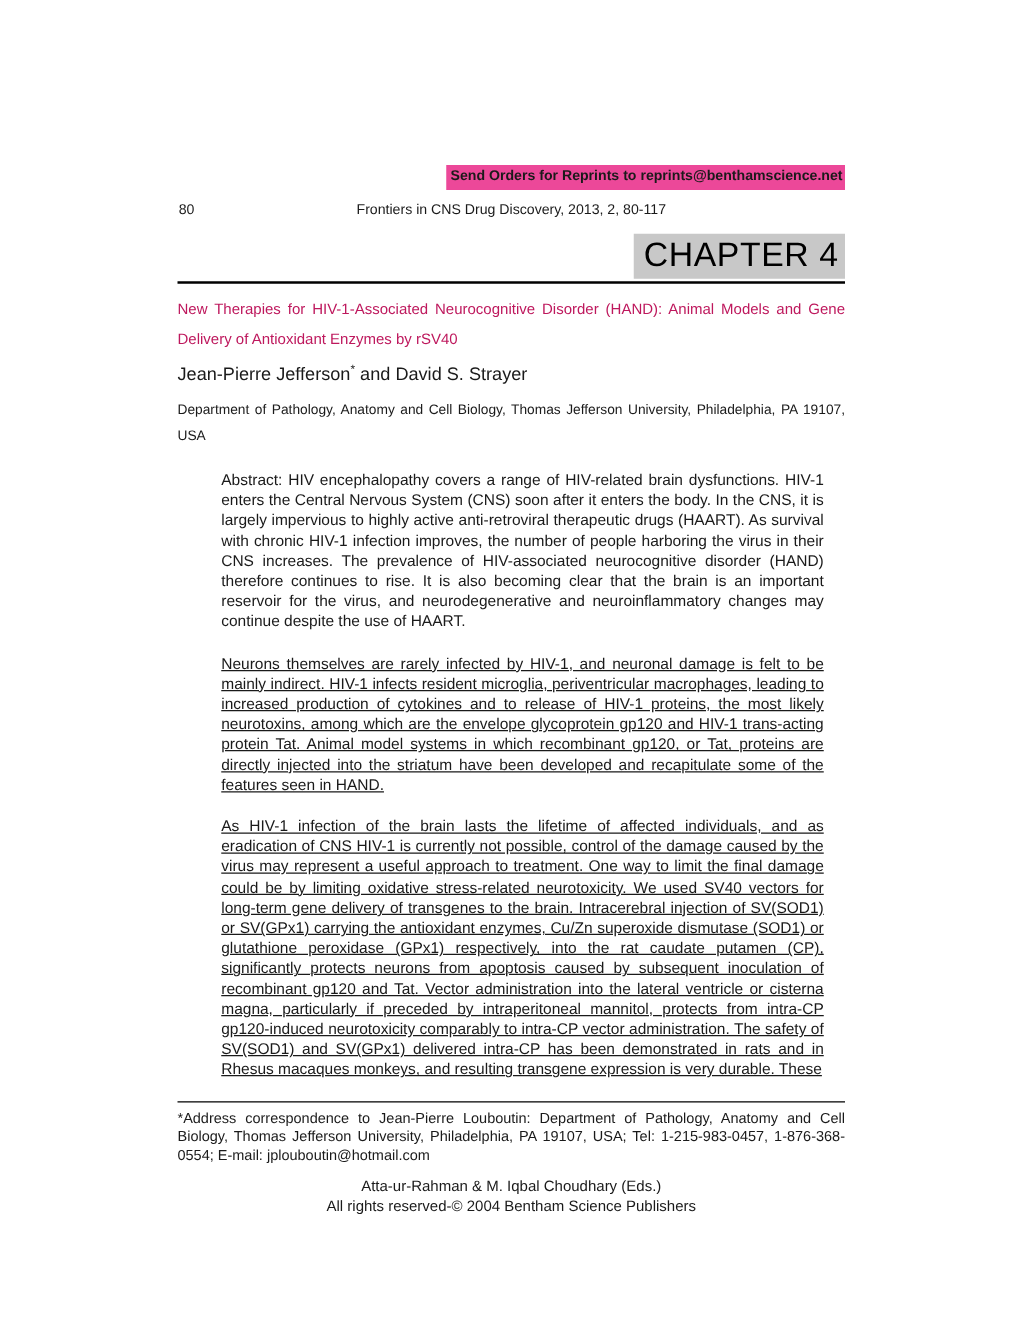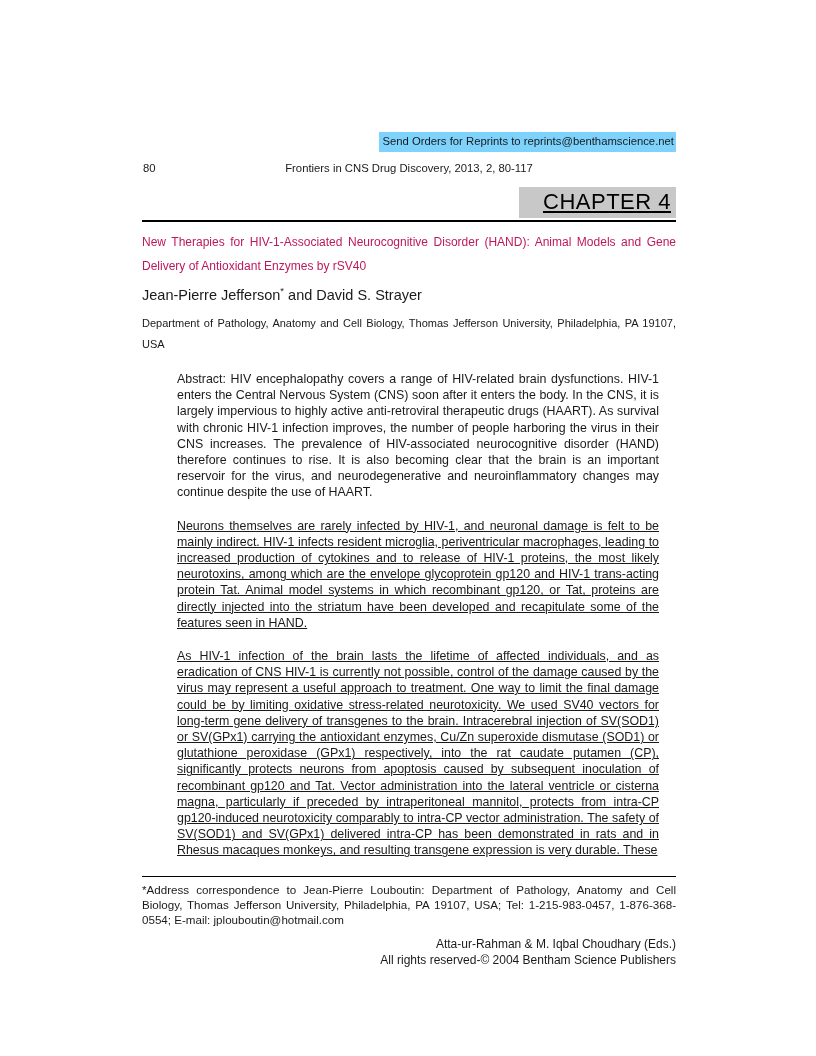--- a/index.html
+++ b/index.html
@@ -20,21 +20,22 @@
     position: absolute;
     left: 142px;
     top: 131px;
     width: 534px;
   }
   .reprint-row {
     text-align: right;
     line-height: 17px;
   }
   .hl {
-    background: #7dd3fc;
+    background: #ec4899;
+    font-weight: bold;
   }
   .reprint-row .hl {
     font-size: 11.3px;
     padding: 1px 2px 2px 3px;
     display: inline-block;
   }
   .meta-row {
     position: relative;
     margin-top: 9px;
     font-size: 11.3px;
@@ -45,26 +46,25 @@
     position: absolute;
     left: 1px;
     top: 0;
   }
   .chapter-row {
     text-align: right;
     margin-top: 12px;
   }
   .chapter-badge {
     display: inline-block;
-    font-size: 22px;
+    font-size: 27px;
     letter-spacing: 0.5px;
-    padding: 2px 5px 3px 24px;
+    padding: 2px 5px 3px 8px;
     background: #c8c8c8;
     color: #000000;
-    text-decoration: underline;
   }
   .top-rule {
     border-bottom: 2px solid #000000;
     margin-top: 2px;
   }
   .article-title {
     margin: 9px 0 0 0;
     font-size: 12px;
     font-weight: normal;
     line-height: 23.5px;
@@ -106,21 +106,21 @@
     margin-top: 11px;
   }
   .footnote {
     margin-top: 5px;
     font-size: 11.6px;
     line-height: 15px;
     text-align: justify;
   }
   .page-footer {
     margin-top: 9px;
-    text-align: right;
+    text-align: center;
     font-size: 12px;
     line-height: 16px;
   }
 </style>
 </head>
 <body>
 
 <div class="sheet">
   <div class="content">
 

